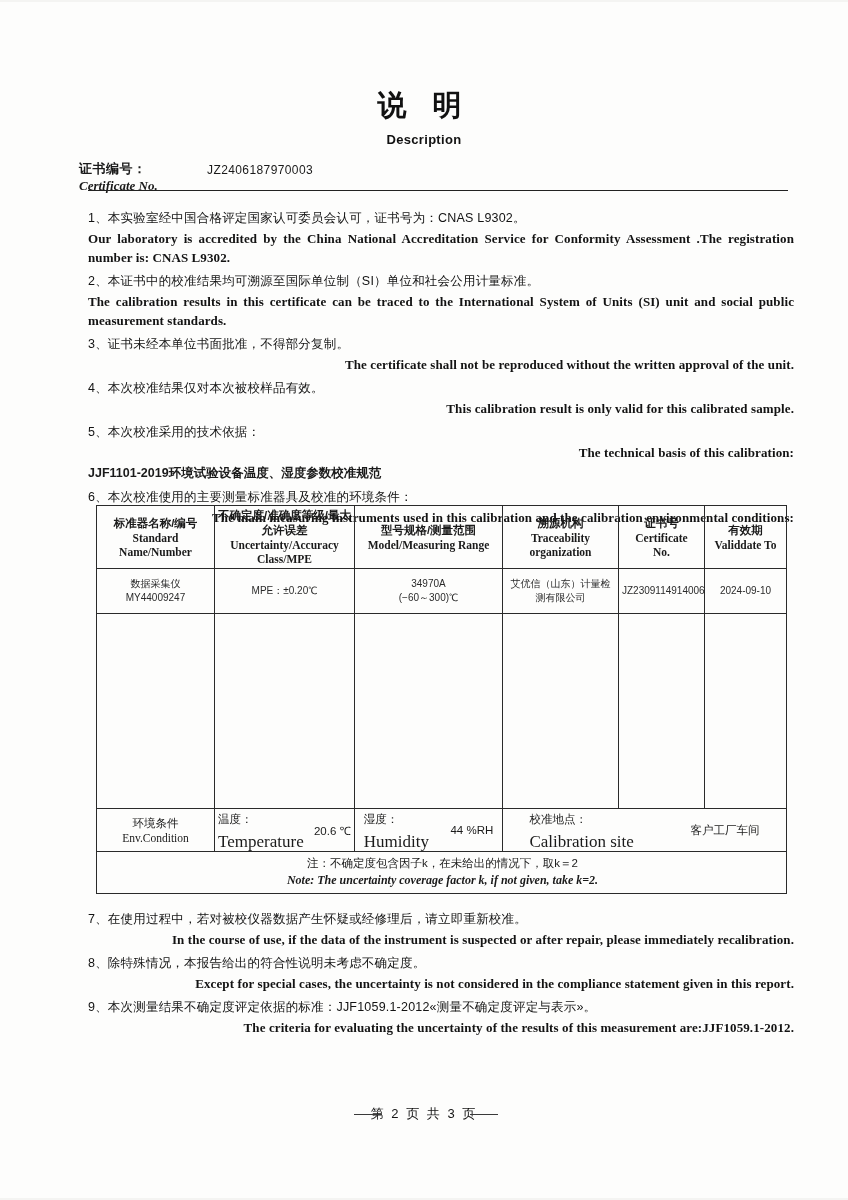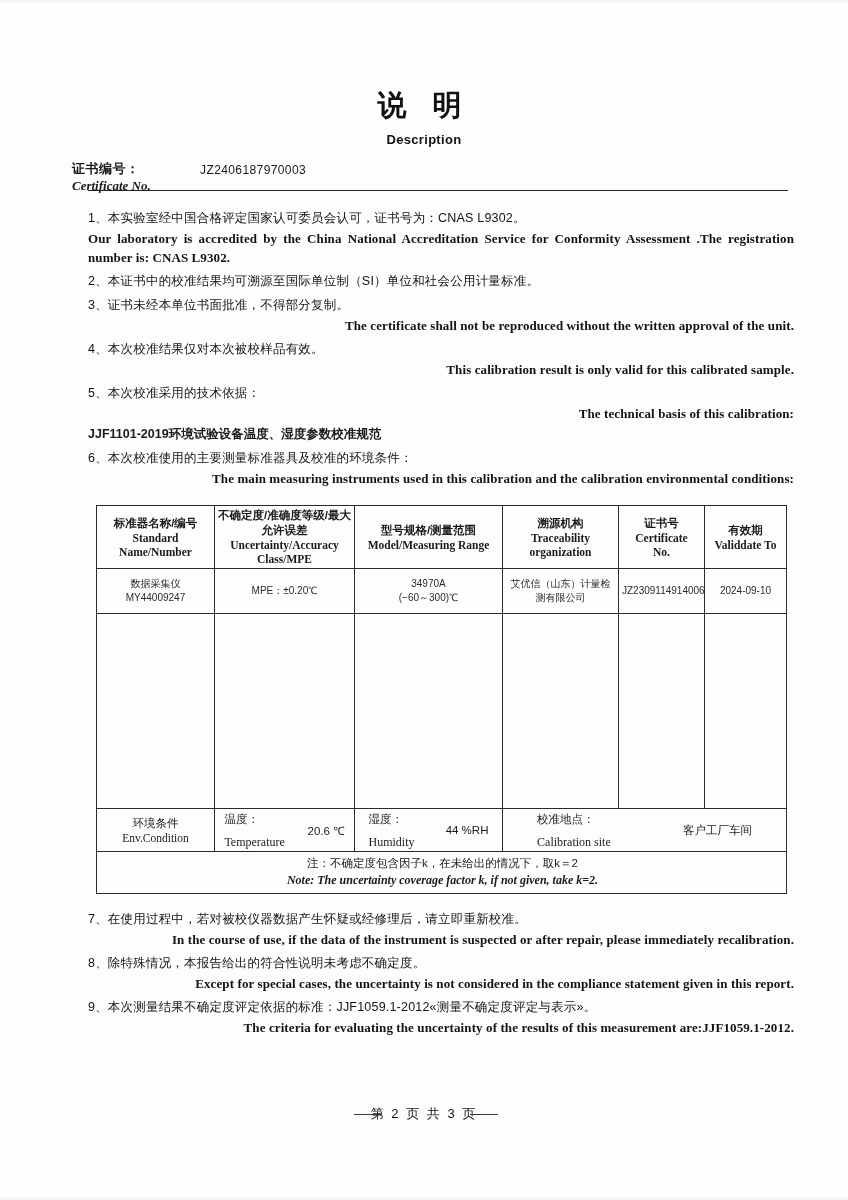--- a/index.html
+++ b/index.html
@@ -42,21 +42,21 @@
     font-size: 13px;
     font-weight: bold;
     letter-spacing: 0.3px;
     margin-top: 6px;
     color: #111;
   }
 
   
   .certno-row {
     position: absolute;
-    left: 72px; top: 160px;
+    left: 79px; top: 160px;
     width: 700px;
     height: 36px;
   }
   .certno-label-cn {
     position: absolute;
     left: 0; top: 0;
     font-family: "Liberation Sans", sans-serif;
     font-size: 13px;
     font-weight: bold;
     letter-spacing: 0.5px;
@@ -176,21 +176,21 @@
   .env-pair .k {
     text-align: left;
   }
   .env-pair .k .kc {
     font-family: "Liberation Sans", sans-serif;
     font-size: 11.5px;
     display: block;
     line-height: 15px;
   }
   .env-pair .k .ke {
-    font-size: 12px;
+    font-size: 17px;
     display: block;
     line-height: 14px;
     margin-top: 8px;
   }
   .env-pair .v {
     font-family: "Liberation Sans", sans-serif;
     font-size: 11.5px;
   }
   .note-cell {
     text-align: right;
@@ -262,20 +262,21 @@
     <div class="certno-label-en">Certificate No.</div>
     <div class="certno-value">JZ2406187970003</div>
   </div>
   <div class="certno-rule"></div>
 
   <div class="clauses">
     <div class="cl-cn">1、本实验室经中国合格评定国家认可委员会认可，证书号为：CNAS L9302。</div>
     <div class="cl-en">Our laboratory is accredited by the China National Accreditation Service for Conformity Assessment .The registration number is: CNAS L9302.</div>
 
     <div class="cl-cn">2、本证书中的校准结果均可溯源至国际单位制（SI）单位和社会公用计量标准。</div>
+    <div class="cl-en">The calibration results in this certificate can be traced to the International System of Units (SI) unit and social public measurement standards.</div>
 
     <div class="cl-cn">3、证书未经本单位书面批准，不得部分复制。</div>
     <div class="cl-en nojust">The certificate shall not be reproduced without the written approval of the unit.</div>
 
     <div class="cl-cn">4、本次校准结果仅对本次被校样品有效。</div>
     <div class="cl-en nojust">This calibration result is only valid for this calibrated sample.</div>
 
     <div class="cl-cn">5、本次校准采用的技术依据：</div>
     <div class="cl-en nojust">The technical basis of this calibration:</div>
 

